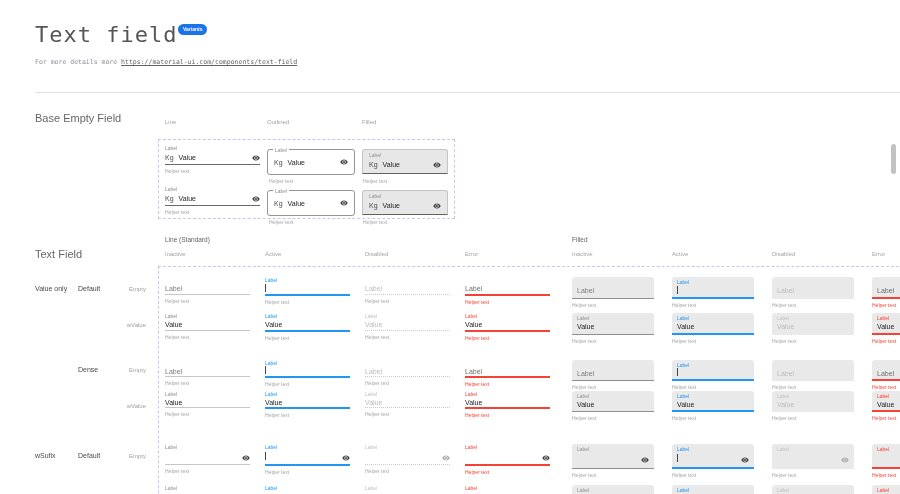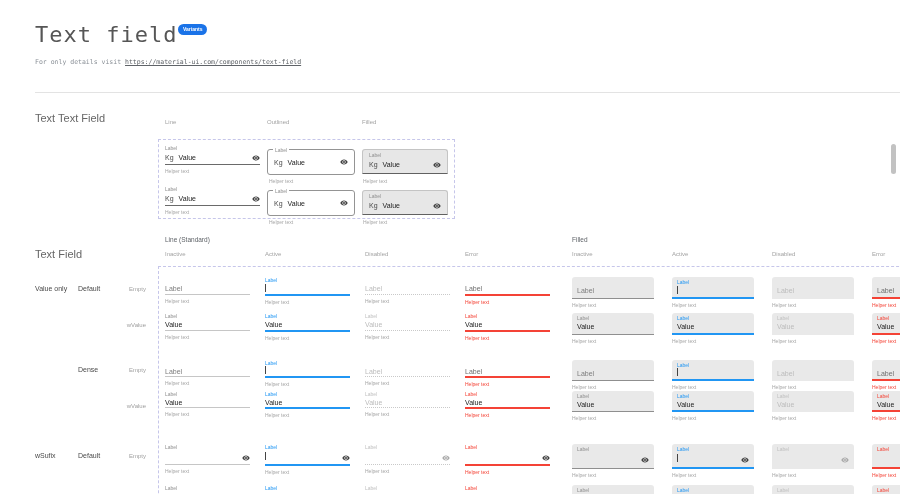--- a/index.html
+++ b/index.html
@@ -79,26 +79,26 @@
              padding:2px 6px 3px;box-sizing:border-box;}
   .fbox-base .vrow{height:11px;}
   .fhelper{position:absolute;font-size:5px;color:#a5a5a5;white-space:nowrap;}
 </style>
 </head>
 <body>
 
 <div class="abs page-title">Text field</div>
 <div class="abs badge">Variants</div>
 <div class="abs subtitle">
-  <span>For only details visit </span><a href="#">https://material-ui.com/components/text-field</a>
+  <span>For more details more </span><a href="#">https://material-ui.com/components/text-field</a>
 </div>
 <div class="abs divider"></div>
 <div class="abs scroll-thumb"></div>
 
-<div class="abs sec-title" style="left:35px;top:112px;">Text Text Field</div>
+<div class="abs sec-title" style="left:35px;top:112px;">Base Empty Field</div>
 <div class="abs dashed" style="left:158px;top:139px;width:295px;height:78px;"></div>
 
 <div class="abs sec-title" style="left:35px;top:248px;">Text Field</div>
 <div class="abs dashed" style="left:158px;top:266px;width:764px;height:300px;"></div>
 
 <div id="canvas">
     <div class="abs colhead" style="left:165px;top:119px;">Line</div>
     <div class="abs colhead" style="left:267px;top:119px;">Outlined</div>
     <div class="abs colhead" style="left:362px;top:119px;">Filled</div>
     <div class="base-line" style="left:165px;top:145px;">

